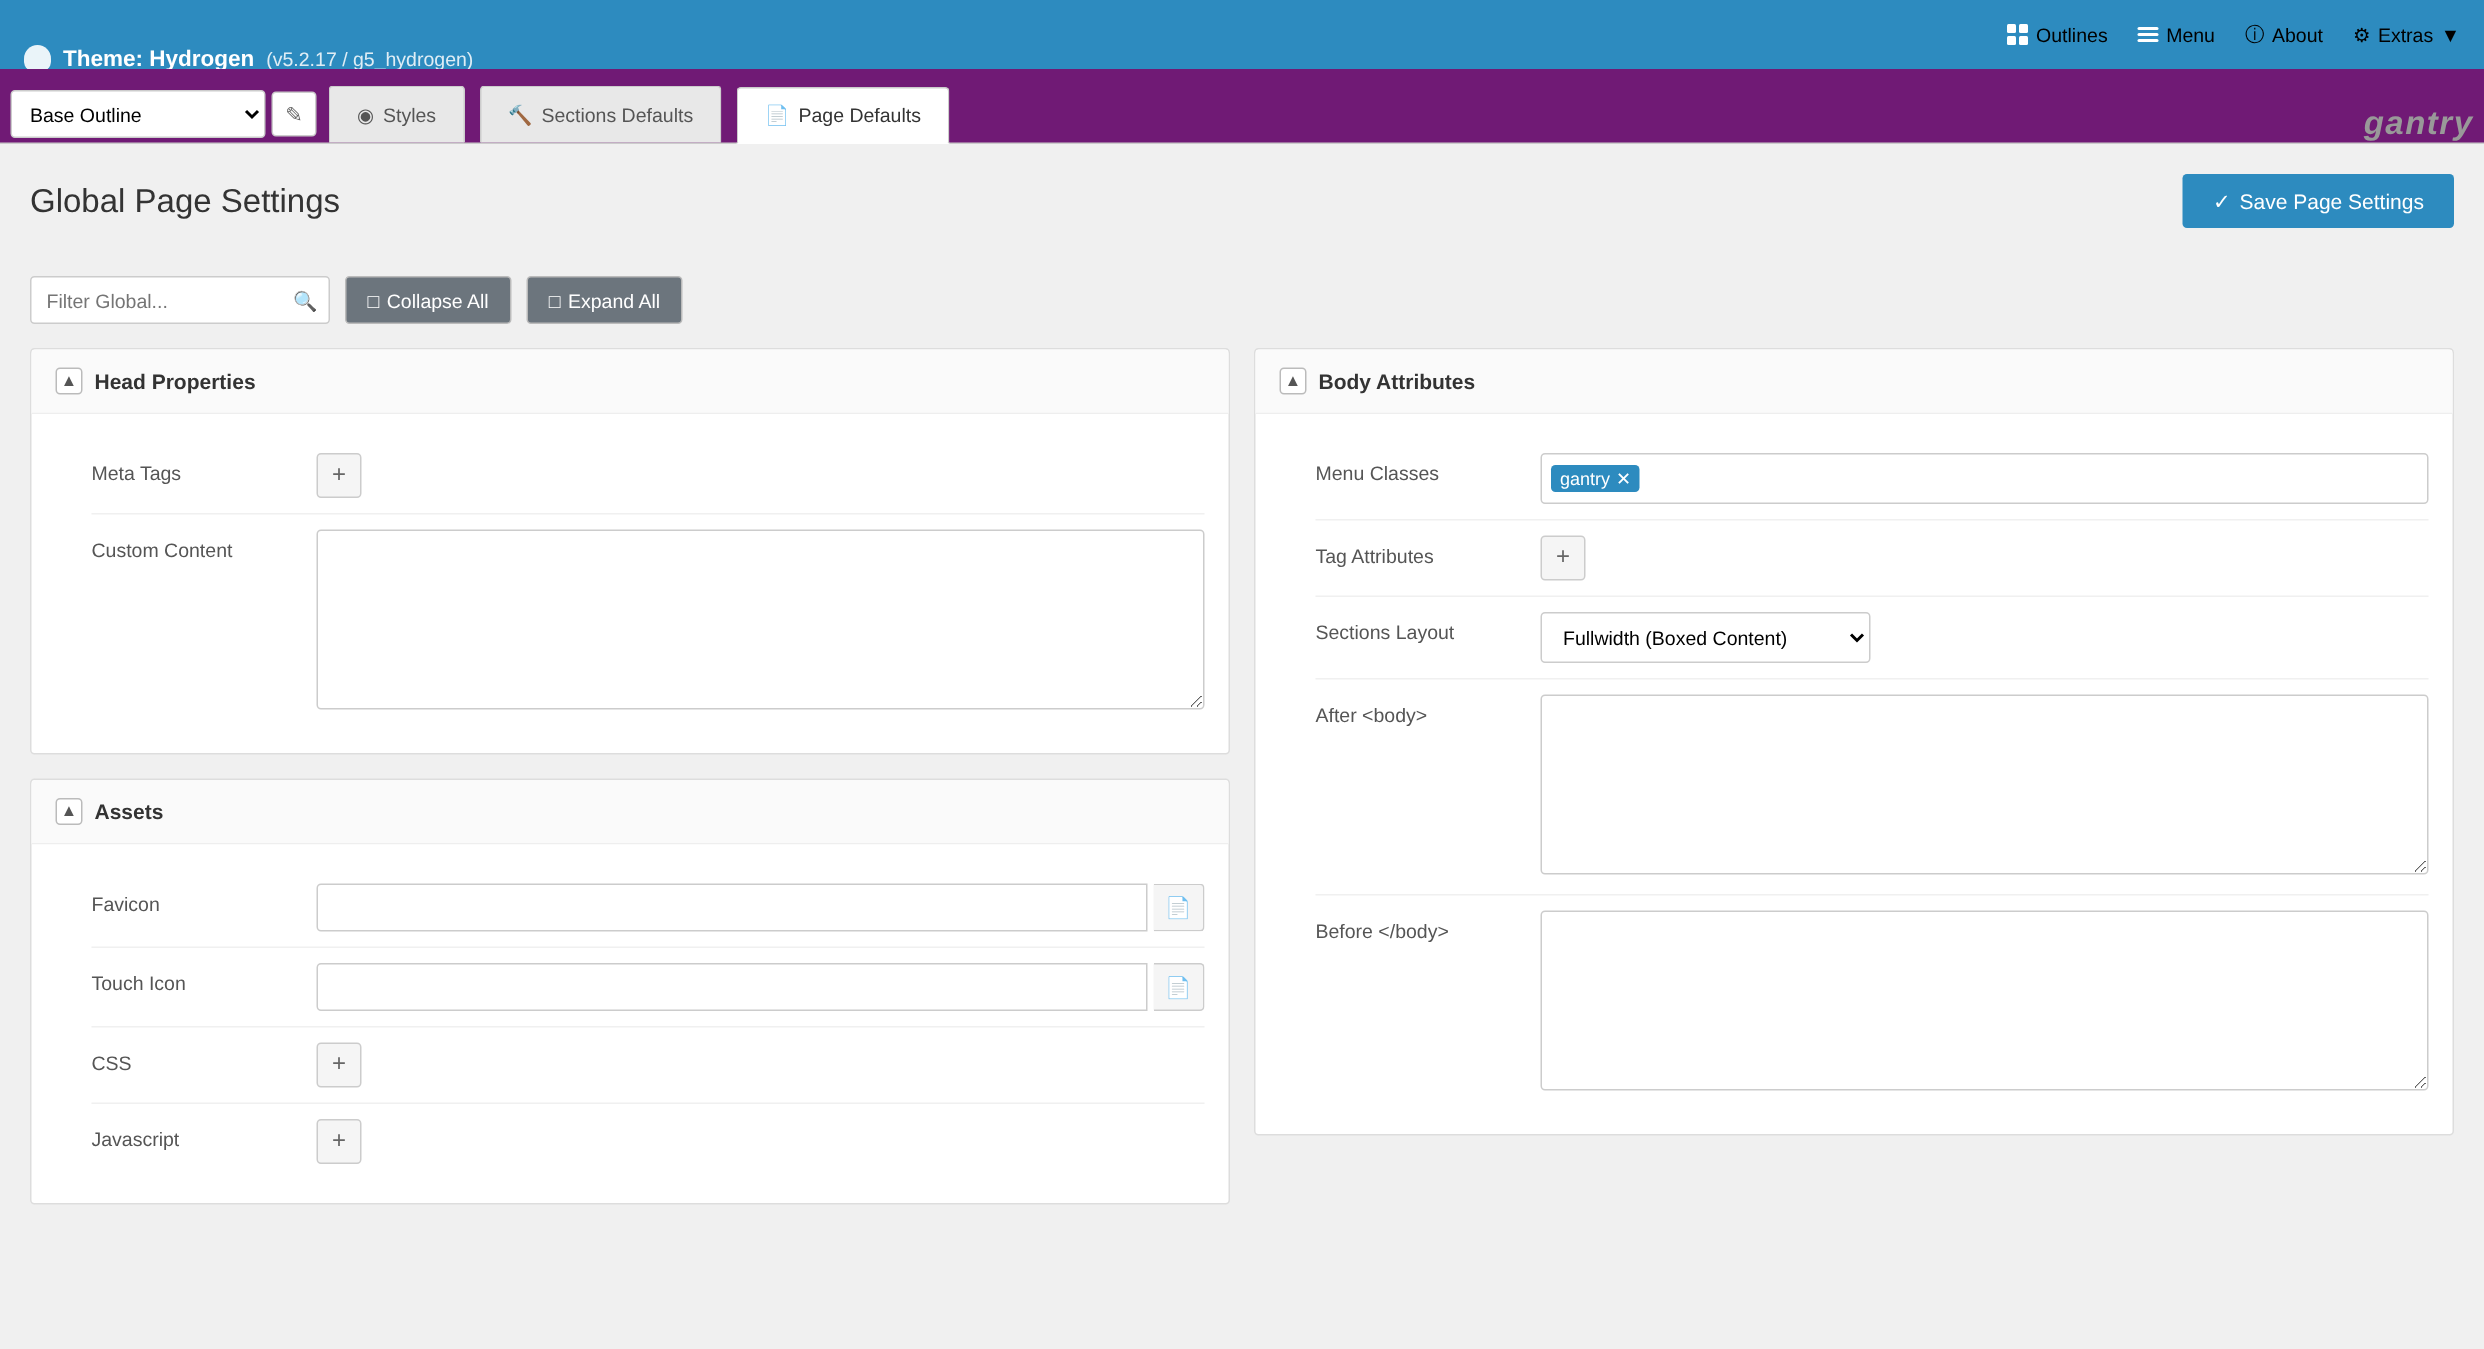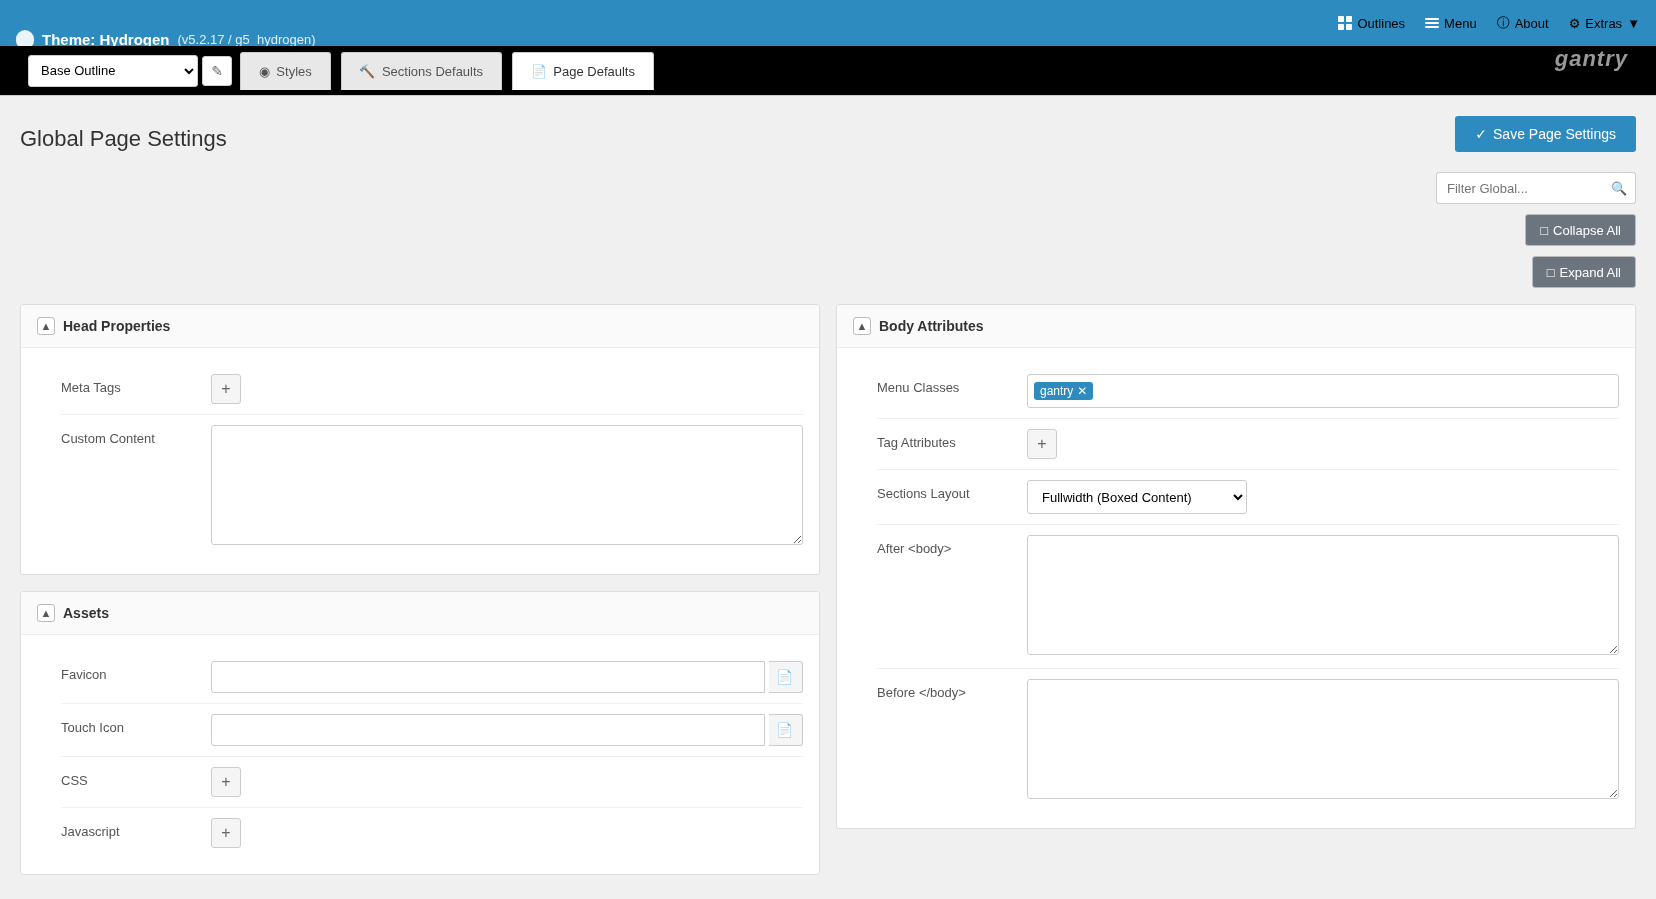--- a/index.html
+++ b/index.html
@@ -34,24 +34,25 @@
       text-decoration: none;
       font-size: 13px;
       display: flex;
       align-items: center;
       gap: 5px;
       cursor: pointer;
     }
 
     
     .tab-bar {
-      background: #000000;
+      background: #701a75;
       height: 50px;
       display: flex;
-      padding: 0 28px;
+      align-items: flex-end;
+      padding: 0 7px;
       border-bottom: 1px solid #ccc;
       position: relative;
     }
     .tab-bar-left {
       display: flex;
       align-items: center;
       gap: 8px;
       flex: 1;
     }
     .outline-select-wrap {
@@ -111,23 +112,23 @@
     }
 
     
     .main-content {
       padding: 20px 20px;
       background: #f0f0f0;
       min-height: calc(899px - 96px);
     }
     .page-header {
       display: flex;
-      align-items: flex-end;
+      align-items: center;
       justify-content: space-between;
-      margin-bottom: 20px;
+      margin-bottom: 32px;
     }
     .page-title {
       font-size: 22px;
       font-weight: normal;
       color: #333;
     }
     .save-btn {
       background: #2d8bbf;
       color: #fff;
       border: none;
@@ -136,24 +137,23 @@
       font-size: 14px;
       cursor: pointer;
       display: flex;
       align-items: center;
       gap: 6px;
     }
 
     
     .filter-bar {
       display: flex;
-      align-items: flex-end;
+      align-items: center;
       gap: 10px;
       margin-bottom: 16px;
-      flex-direction: column;
     }
     .filter-input-wrap {
       position: relative;
       display: flex;
       align-items: center;
     }
     .filter-input {
       height: 32px;
       border: 1px solid #ccc;
       border-radius: 3px;

